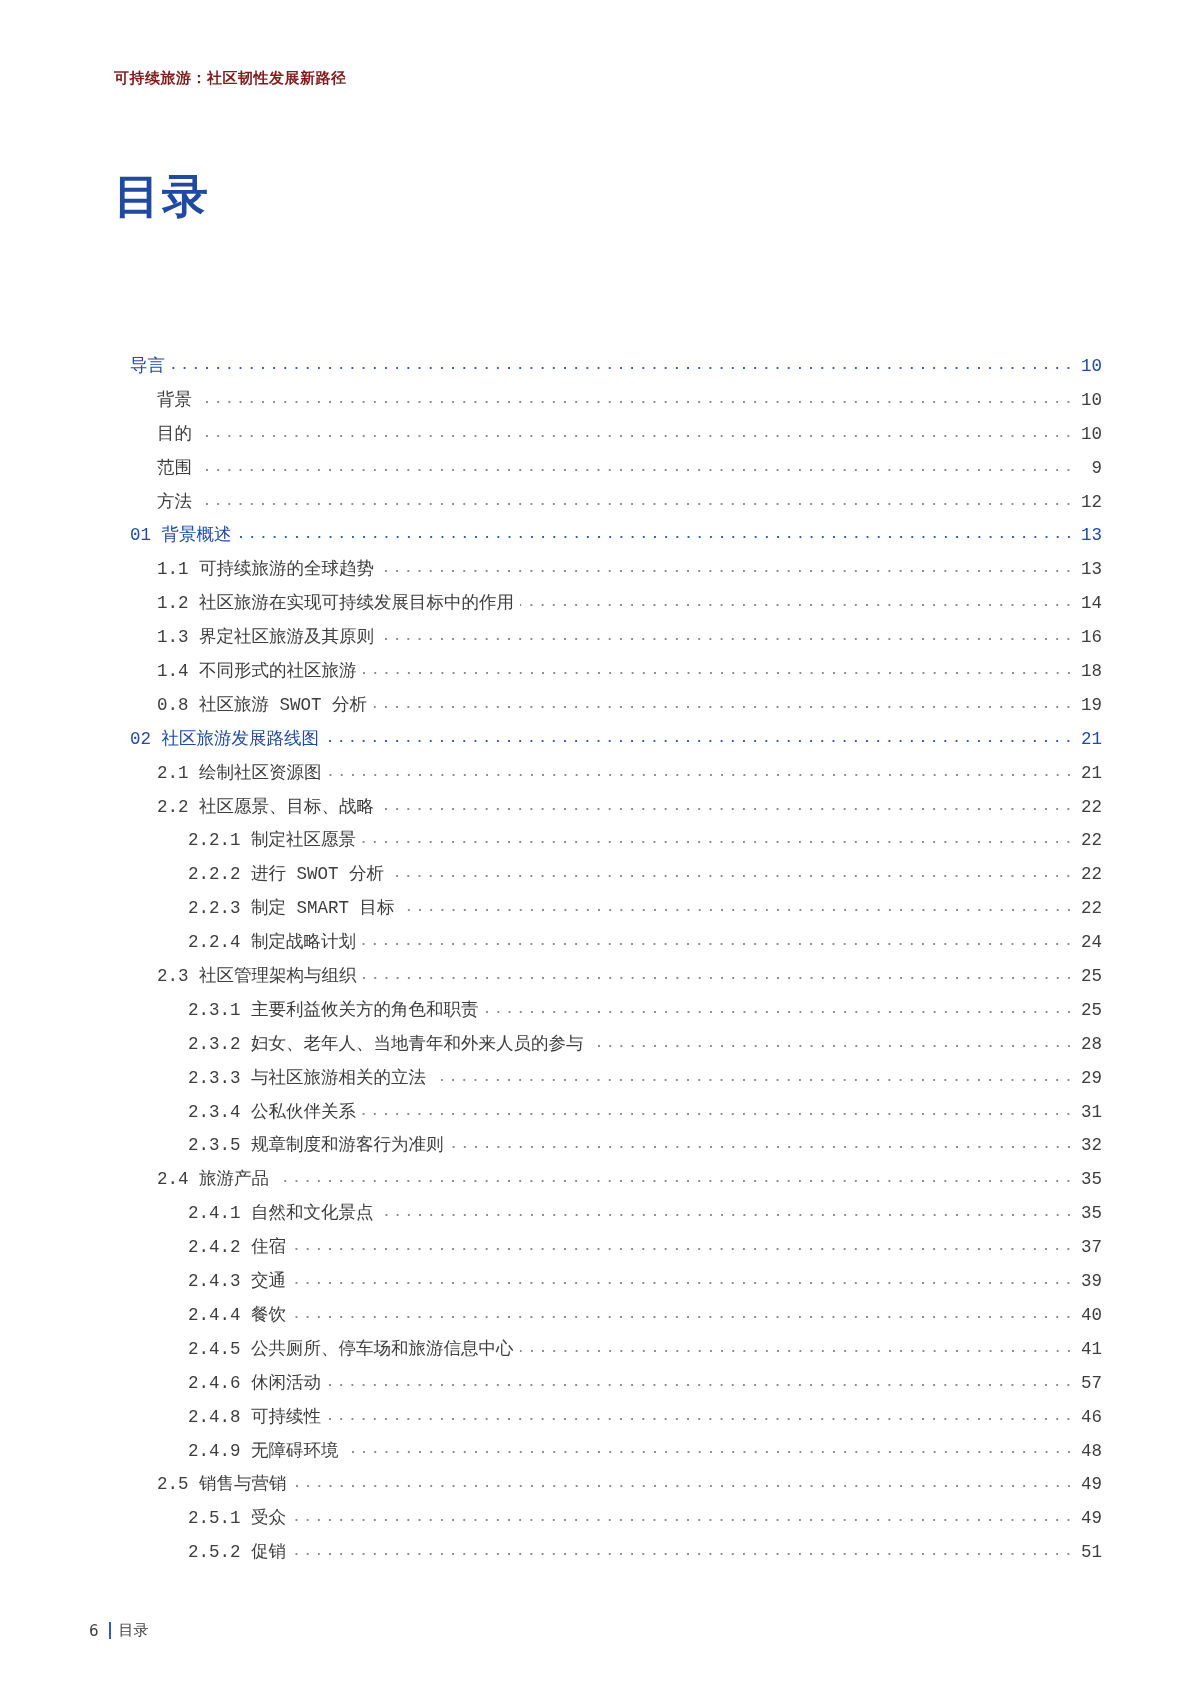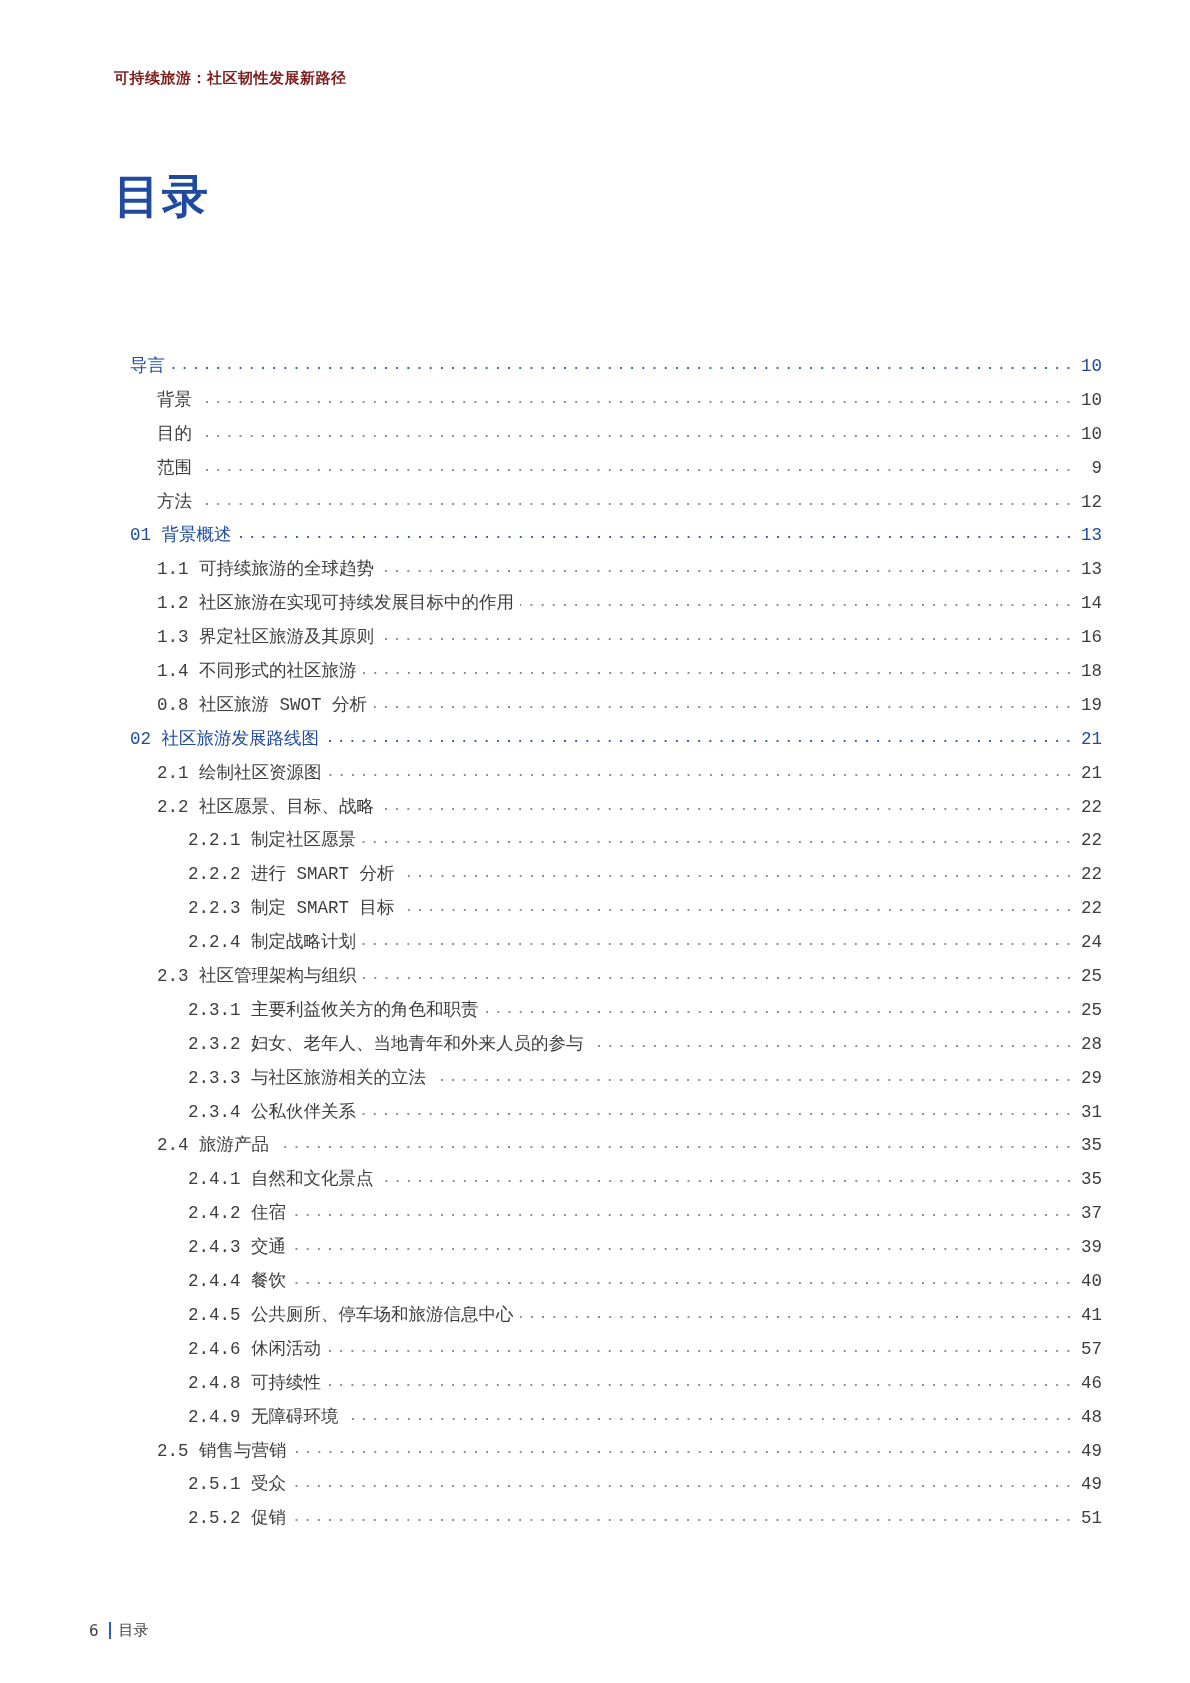--- a/index.html
+++ b/index.html
@@ -127,21 +127,21 @@
       <span class="toc-label">2.2 社区愿景、目标、战略</span>
       <span class="toc-leader"></span>
       <span class="toc-page">22</span>
     </li>
     <li class="toc-row lvl-2">
       <span class="toc-label">2.2.1 制定社区愿景</span>
       <span class="toc-leader"></span>
       <span class="toc-page">22</span>
     </li>
     <li class="toc-row lvl-2">
-      <span class="toc-label">2.2.2 进行 SMART 分析</span>
+      <span class="toc-label">2.2.2 进行 SWOT 分析</span>
       <span class="toc-leader"></span>
       <span class="toc-page">22</span>
     </li>
     <li class="toc-row lvl-2">
       <span class="toc-label">2.2.3 制定 SMART 目标</span>
       <span class="toc-leader"></span>
       <span class="toc-page">22</span>
     </li>
     <li class="toc-row lvl-2">
       <span class="toc-label">2.2.4 制定战略计划</span>
@@ -165,20 +165,25 @@
     </li>
     <li class="toc-row lvl-2">
       <span class="toc-label">2.3.3 与社区旅游相关的立法</span>
       <span class="toc-leader"></span>
       <span class="toc-page">29</span>
     </li>
     <li class="toc-row lvl-2">
       <span class="toc-label">2.3.4 公私伙伴关系</span>
       <span class="toc-leader"></span>
       <span class="toc-page">31</span>
+    </li>
+    <li class="toc-row lvl-2">
+      <span class="toc-label">2.3.5 规章制度和游客行为准则</span>
+      <span class="toc-leader"></span>
+      <span class="toc-page">32</span>
     </li>
     <li class="toc-row lvl-1">
       <span class="toc-label">2.4 旅游产品</span>
       <span class="toc-leader"></span>
       <span class="toc-page">35</span>
     </li>
     <li class="toc-row lvl-2">
       <span class="toc-label">2.4.1 自然和文化景点</span>
       <span class="toc-leader"></span>
       <span class="toc-page">35</span>

